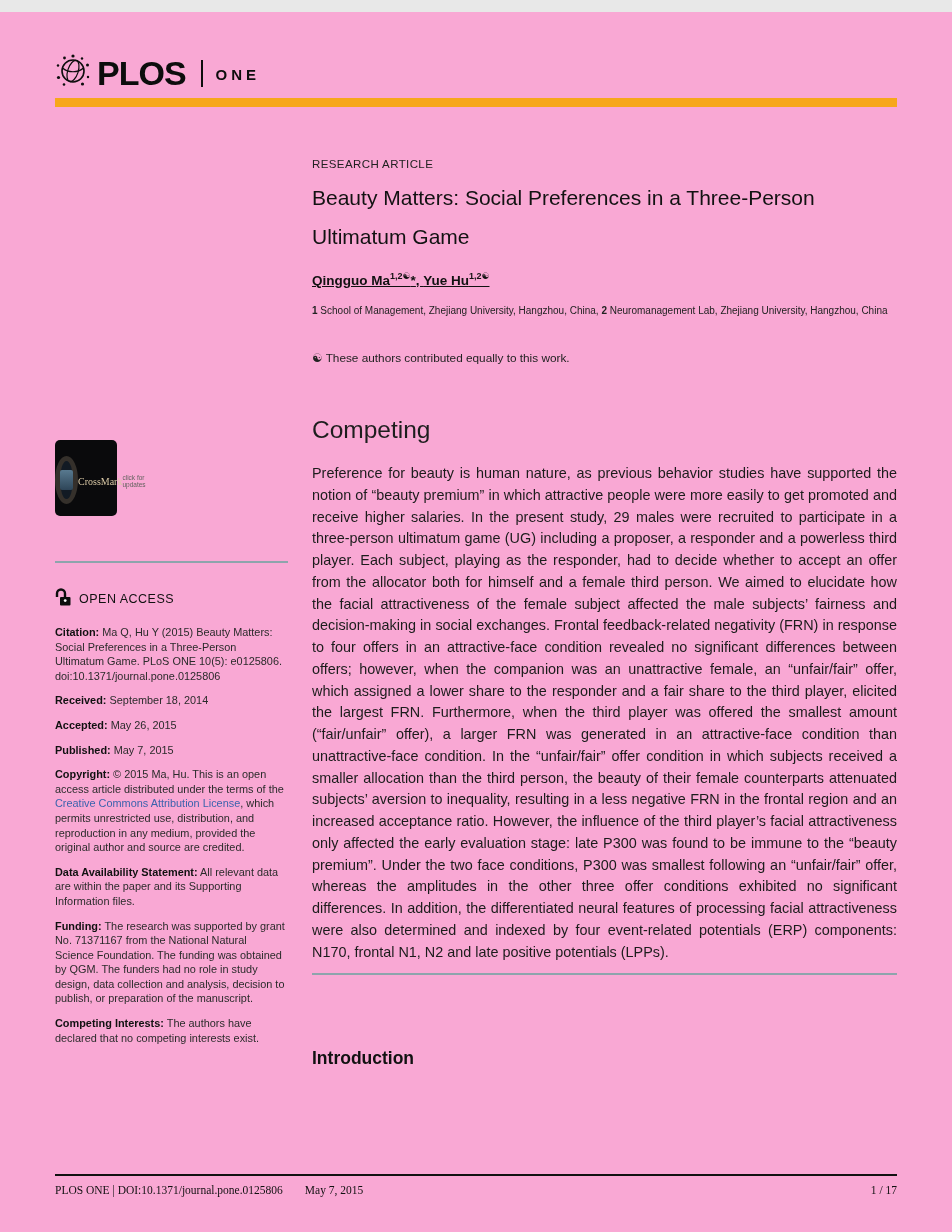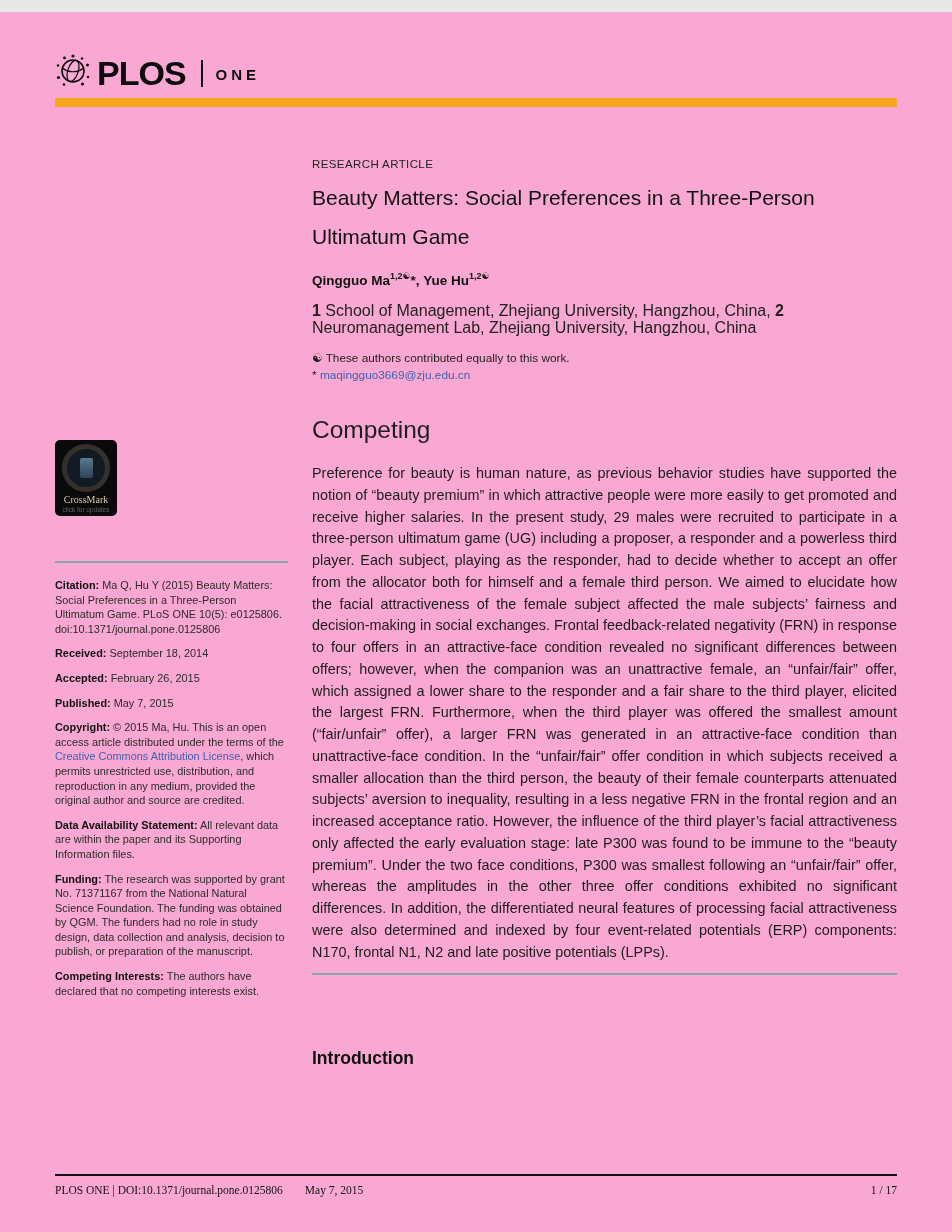--- a/index.html
+++ b/index.html
@@ -8,42 +8,42 @@
 
   
   .logo-row{position:absolute;left:55px;top:40px;display:flex;align-items:center;gap:6px;}
   .logo-plos{font-size:34px;font-weight:900;letter-spacing:-1px;color:#0d0d0d;}
   .logo-sep{width:2px;height:27px;background:#0d0d0d;margin:0 7px 0 9px;}
   .logo-one{font-size:15px;font-weight:700;letter-spacing:4px;color:#0d0d0d;margin-top:2px;}
   .accent-bar{position:absolute;left:55px;top:86px;width:842px;height:9px;background:#F7A71B;}
 
   
   .sidebar{position:absolute;left:55px;top:428px;width:233px;}
-  .crossmark{width:62px;height:76px;background:#0a0a0c;border-radius:5px;display:flex;flex-direction:column;
+  .crossmark{width:62px;height:76px;background:#0a0a0c;border-radius:5px;display:flex;flex-direction:row;
              align-items:center;padding-top:4px;box-sizing:border-box;cursor:pointer;}
   .cm-ring{width:38px;height:38px;border-radius:50%;border:5px solid #35302b;background:#121a24;
            display:flex;align-items:center;justify-content:center;}
   .cm-book{width:13px;height:20px;background:linear-gradient(#58798f,#2e4558);border-radius:2px;}
   .cm-title{color:#d8c7a4;font-family:"Liberation Serif","DejaVu Serif",serif;font-size:10px;margin-top:2px;}
   .cm-sub{color:#63625f;font-size:6.5px;margin-top:1px;}
   .side-divider{margin-top:45px;height:2px;background:#8EA4AC;}
   .openaccess{margin-top:25px;display:flex;align-items:center;gap:8px;}
   .oa-label{font-size:12.5px;letter-spacing:0.5px;color:#111;}
   .side-note{margin-top:15px;font-size:10.9px;line-height:14.6px;color:#2b2b2b;}
   .side-note + .side-note{margin-top:10px;}
   .side-note b{color:#111;}
   a.link{color:#3B63AD;text-decoration:none;cursor:pointer;}
 
   
   .kicker{position:absolute;left:312px;top:146px;font-size:11.5px;letter-spacing:0.4px;color:#222;}
   .title{position:absolute;left:312px;top:166px;width:585px;font-size:21px;line-height:39px;
          font-weight:500;color:#121212;}
-  .authors{position:absolute;left:312px;top:259px;font-size:13.5px;font-weight:bold;color:#111;}
+  .authors{position:absolute;left:312px;top:259px;font-size:13.5px;font-weight:bold;color:#111;text-decoration:underline;}
   .authors sup{font-size:9px;}
-  .affiliations{position:absolute;left:312px;top:291px;width:585px;font-size:16px;line-height:16.5px;color:#222;}
+  .affiliations{position:absolute;left:312px;top:291px;width:585px;font-size:10px;line-height:16.5px;color:#222;}
   .contributed{position:absolute;left:312px;top:339px;width:585px;font-size:11.8px;color:#222;}
   .email-line{position:absolute;left:312px;top:356px;width:585px;font-size:11.8px;color:#222;}
   .abstract-h{position:absolute;left:312px;top:404px;font-size:24.5px;font-weight:normal;color:#1e1e1e;}
   .abstract-p{position:absolute;left:312px;top:451px;width:585px;font-size:14.4px;line-height:21.75px;
               text-align:justify;color:#1c1c1c;}
   .abstract-divider{position:absolute;left:312px;top:961px;width:585px;height:2px;background:#8EA4AC;}
   .intro-h{position:absolute;left:312px;top:1036px;font-size:17.5px;font-weight:bold;color:#111;}
   .intro-p{position:absolute;left:312px;top:1069px;width:585px;
            font-family:"Liberation Serif","DejaVu Serif",serif;font-size:15.3px;line-height:22px;
            text-align:justify;color:#151515;}
@@ -86,35 +86,45 @@
     <div class="crossmark">
       <div class="cm-ring">
         <div class="cm-book"></div>
       </div>
       <div class="cm-title">CrossMark</div>
       <div class="cm-sub">click for updates</div>
     </div>
 
     <div class="side-divider"></div>
 
+    <div class="openaccess">
+      <span>
+        <svg width="16" height="18" viewBox="0 0 16 18">
+          <path d="M2 9 V5.5 a4 4 0 0 1 8 0 V9" fill="none" stroke="#0d0d0d" stroke-width="2.4"></path>
+          <rect x="5" y="9" width="10.5" height="8.5" rx="1" fill="#0d0d0d"></rect>
+          <circle cx="10.2" cy="12.6" r="1.4" fill="#ffffff"></circle>
+        </svg>
+      </span>
+      <span class="oa-label">OPEN ACCESS</span>
+    </div>
 
     <div class="side-note">
       <b>Citation:</b>
       <span>Ma Q, Hu Y (2015) Beauty Matters: Social Preferences in a Three-Person Ultimatum Game. PLoS ONE 10(5): e0125806. doi:10.1371/journal.pone.0125806</span>
     </div>
 
 
     <div class="side-note">
       <b>Received:</b>
       <span>September 18, 2014</span>
     </div>
 
     <div class="side-note">
       <b>Accepted:</b>
-      <span>February 26, 2015</span>
+      <span>May 26, 2015</span>
     </div>
 
     <div class="side-note">
       <b>Published:</b>
       <span>May 7, 2015</span>
     </div>
 
     <div class="side-note">
       <b>Copyright:</b>
       <span>© 2015 Ma, Hu. This is an open access article distributed under the terms of the </span><a class="link">Creative Commons Attribution License</a><span>, which permits unrestricted use, distribution, and reproduction in any medium, provided the original author and source are credited.</span>
@@ -145,24 +155,20 @@
   </div>
 
   <div class="affiliations">
     <b>1</b><span> School of Management, Zhejiang University, Hangzhou, China, </span><b>2</b><span> Neuromanagement Lab, Zhejiang University, Hangzhou, China</span>
   </div>
 
   <div class="contributed">
     <span>☯</span><span> These authors contributed equally to this work.</span>
   </div>
 
-  <div class="email-line">
-    <span>*</span>
-    <a class="link">maqingguo3669@zju.edu.cn</a>
-  </div>
 
   <div class="abstract-h">Competing</div>
   <div class="abstract-p">Preference for beauty is human nature, as previous behavior studies have supported the notion of “beauty premium” in which attractive people were more easily to get promoted and receive higher salaries. In the present study, 29 males were recruited to participate in a three-person ultimatum game (UG) including a proposer, a responder and a powerless third player. Each subject, playing as the responder, had to decide whether to accept an offer from the allocator both for himself and a female third person. We aimed to elucidate how the facial attractiveness of the female subject affected the male subjects’ fairness and decision-making in social exchanges. Frontal feedback-related negativity (FRN) in response to four offers in an attractive-face condition revealed no significant differences between offers; however, when the companion was an unattractive female, an “unfair/fair” offer, which assigned a lower share to the responder and a fair share to the third player, elicited the largest FRN. Furthermore, when the third player was offered the smallest amount (“fair/unfair” offer), a larger FRN was generated in an attractive-face condition than unattractive-face condition. In the “unfair/fair” offer condition in which subjects received a smaller allocation than the third person, the beauty of their female counterparts attenuated subjects’ aversion to inequality, resulting in a less negative FRN in the frontal region and an increased acceptance ratio. However, the influence of the third player’s facial attractiveness only affected the early evaluation stage: late P300 was found to be immune to the “beauty premium”. Under the two face conditions, P300 was smallest following an “unfair/fair” offer, whereas the amplitudes in the other three offer conditions exhibited no significant differences. In addition, the differentiated neural features of processing facial attractiveness were also determined and indexed by four event-related potentials (ERP) components: N170, frontal N1, N2 and late positive potentials (LPPs).</div>
 
   <div class="abstract-divider"></div>
 
   <div class="intro-h">Introduction</div>
 
   <div class="footer-rule"></div>
   <div class="footer">

